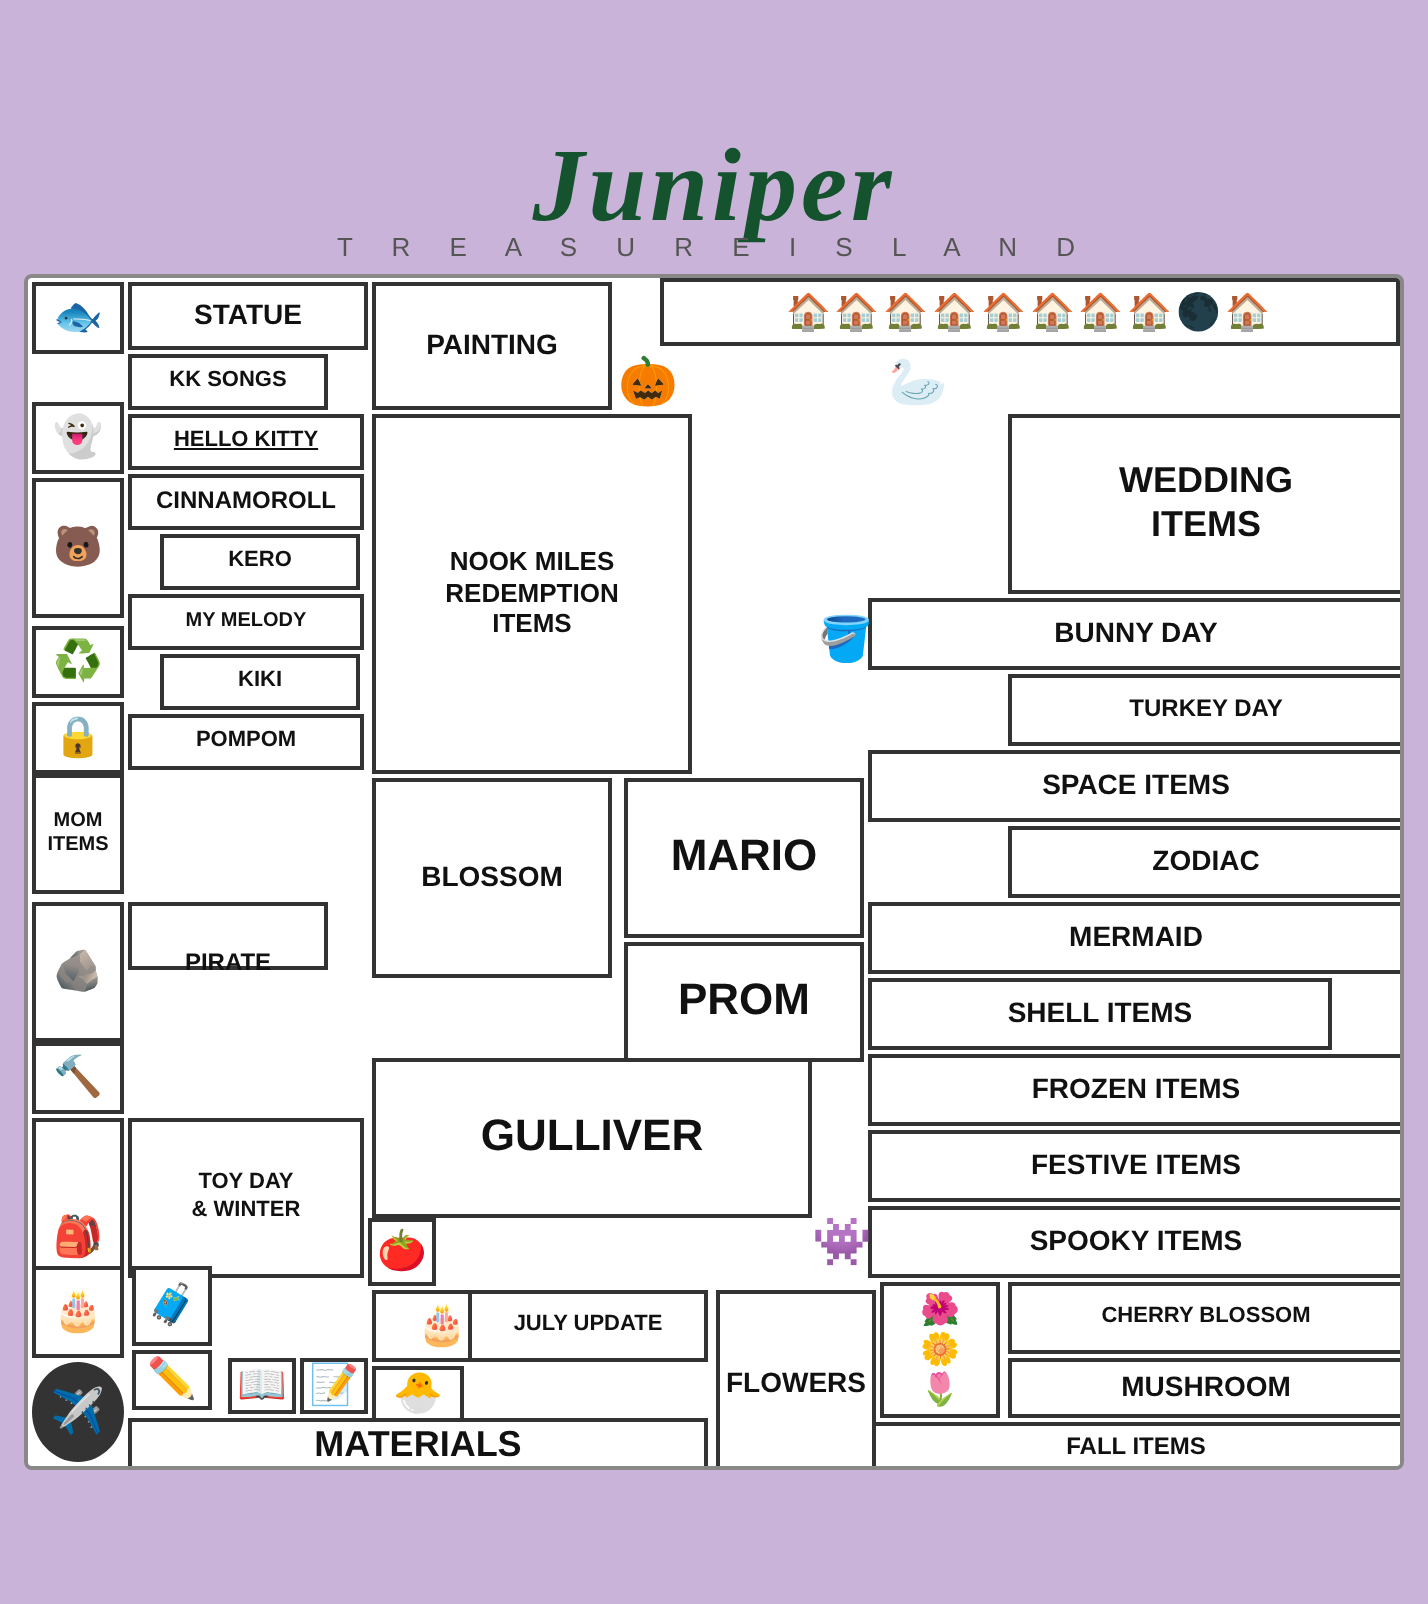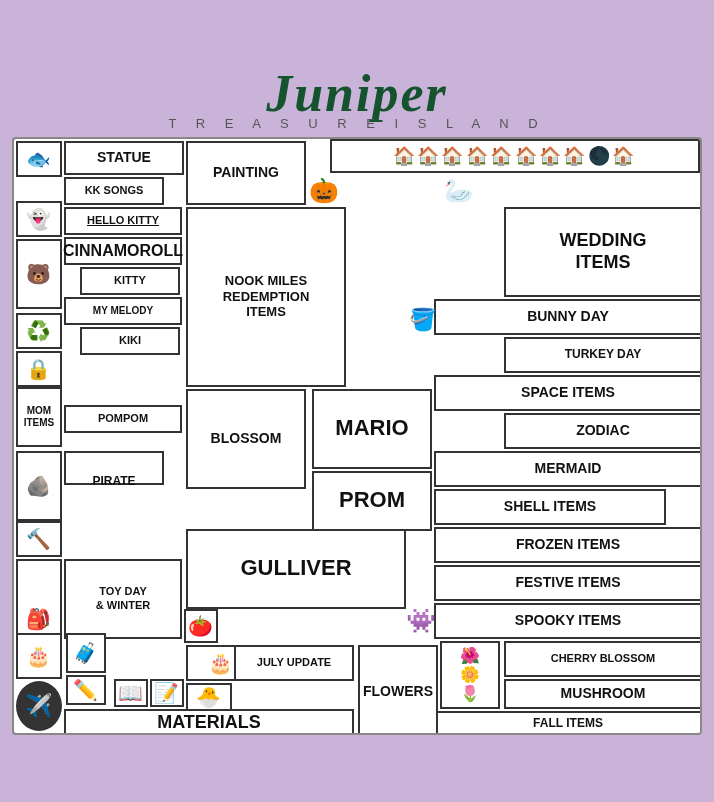--- a/index.html
+++ b/index.html
@@ -150,36 +150,36 @@
 
     <div class="icon-box" style="left:295px;top:38px;font-size:24px;">🎃</div>
 
     <div class="icon-box" style="left:430px;top:38px;font-size:24px;">🦢</div>
 
     <div class="box" style="left:50px;top:68px;width:118px;height:28px;text-decoration:underline;">
       <span style="font-size:11px;">HELLO KITTY</span>
     </div>
 
     <div class="box" style="left:50px;top:98px;width:118px;height:28px;">
-      <span style="font-size:16px;">CINNAMOROLL</span>
+      <span style="font-size:12px;">CINNAMOROLL</span>
     </div>
 
     <div class="box" style="left:66px;top:128px;width:100px;height:28px;">
-      <span style="font-size:11px;">KITTY</span>
+      <span style="font-size:11px;">KERO</span>
     </div>
 
     <div class="box" style="left:50px;top:158px;width:118px;height:28px;">
       <span style="font-size:10px;">MY MELODY</span>
     </div>
 
     <div class="box" style="left:66px;top:188px;width:100px;height:28px;">
       <span style="font-size:11px;">KIKI</span>
     </div>
 
-    <div class="box" style="left:50px;top:218px;width:118px;height:28px;margin-top:48px;">
+    <div class="box" style="left:50px;top:218px;width:118px;height:28px;">
       <span style="font-size:11px;">POMPOM</span>
     </div>
 
     <div class="box" style="left:172px;top:68px;width:160px;height:180px;">
       <span style="font-size:13px;">NOOK MILES<br>REDEMPTION<br>ITEMS</span>
     </div>
 
     <div class="box" style="left:490px;top:68px;width:198px;height:90px;">
       <span class="label-xl">WEDDING<br>ITEMS</span>
     </div>

